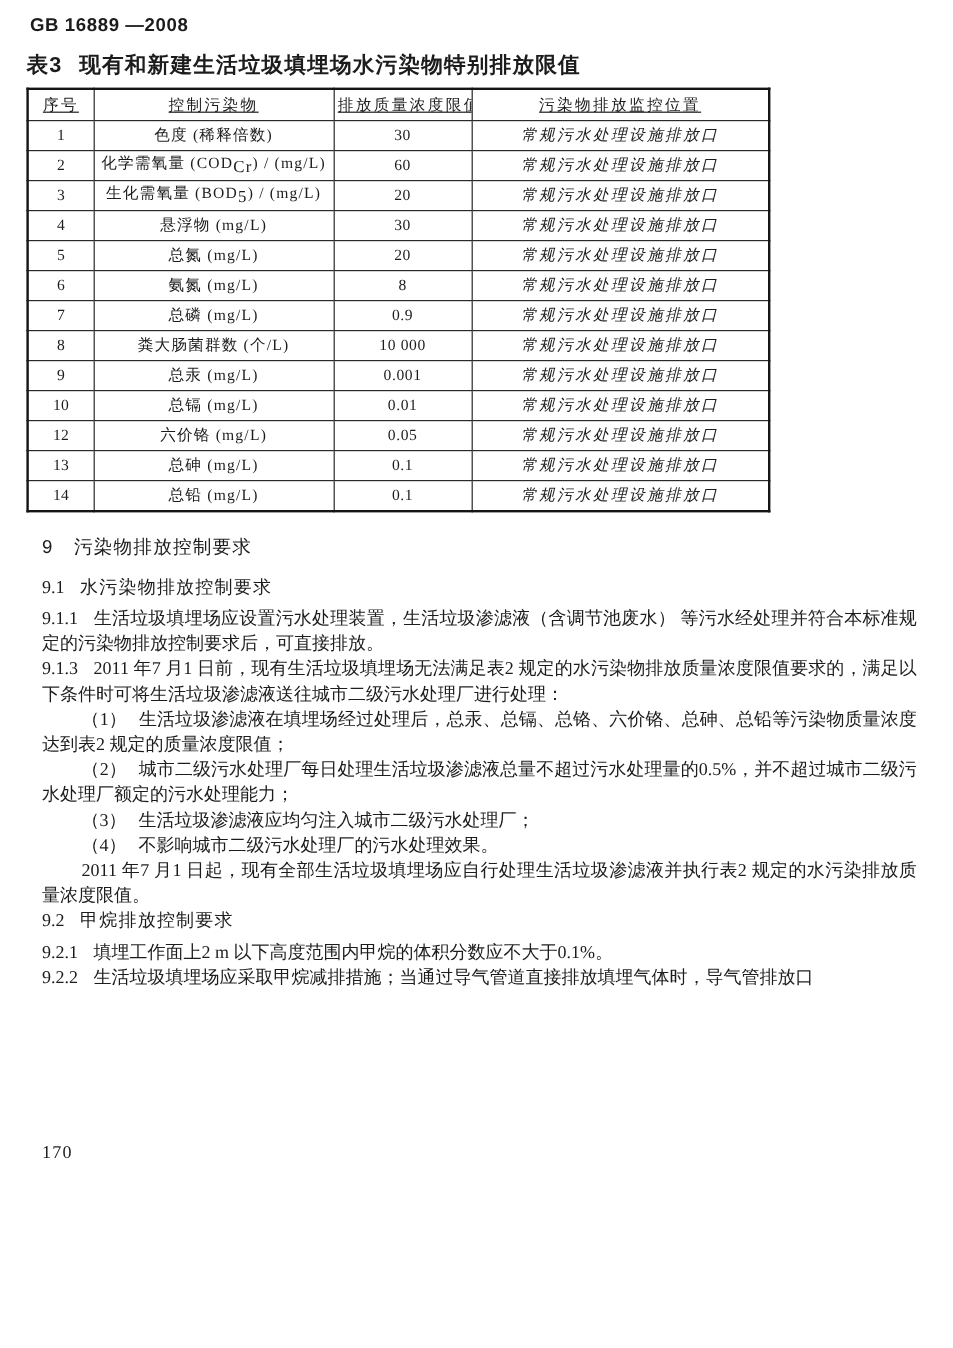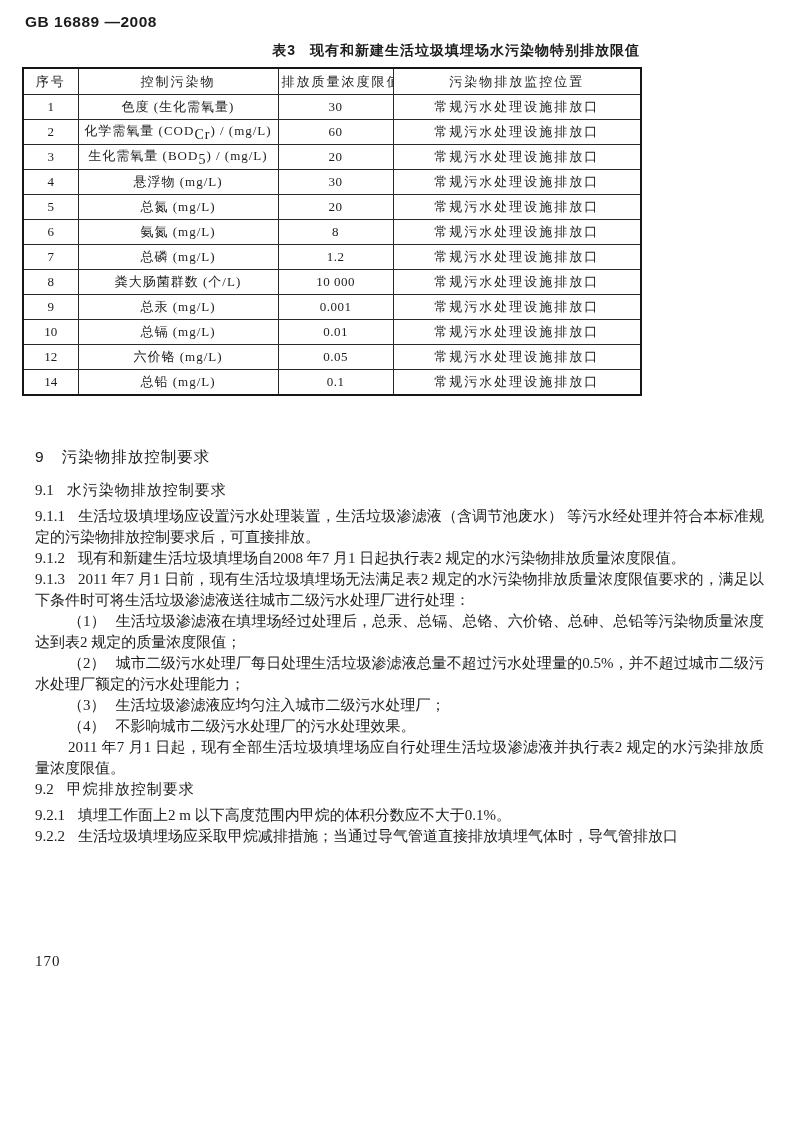--- a/index.html
+++ b/index.html
@@ -11,39 +11,39 @@
     font-family:"Liberation Serif","DejaVu Serif",serif;
     overflow:hidden;
   }
   .gb-code {
     position:absolute; left:25px; top:13px;
     font-family:"Liberation Sans","DejaVu Sans",sans-serif;
     font-weight:bold; font-size:15.5px; letter-spacing:0.5px;
   }
   .table-block { position:absolute; left:22px; top:42px; width:618px; }
   .table-title {
-    text-align:right;
+    text-align:left;
     font-family:"Liberation Sans","DejaVu Sans",sans-serif;
-    font-weight:bold; font-size:14px; letter-spacing:1px;
+    font-weight:bold; font-size:18px; letter-spacing:1px;
     margin:0 0 7px 0;
   }
   .table-title .tbl-label { margin-right:14px; }
   table.limits {
     border-collapse:collapse; width:618px; table-layout:fixed;
     border:2px solid #151515;
   }
   table.limits th, table.limits td {
     border:1px solid #2a2a2a;
     font-size:13px; font-weight:normal;
     text-align:center; vertical-align:middle;
     height:24px; padding:0 3px;
     overflow:hidden; white-space:nowrap;
   }
-  table.limits th { letter-spacing:2px; height:25px; }
-  td.loc { letter-spacing:2px; }
+  table.limits th { letter-spacing:2px; height:25px;text-decoration:underline; }
+  td.loc { letter-spacing:2px;font-style:italic; }
   td.pol { letter-spacing:1px; }
   td.lim { letter-spacing:0.5px; }
   table.limits sub { font-size:14px; }
   .body-text {
     position:absolute; left:35px; top:446px; width:729px;
     font-size:15px; line-height:21px;
   }
   .body-text p { margin:0; text-align:justify; }
   p.h1 {
     font-family:"Liberation Sans","DejaVu Sans",sans-serif;
@@ -83,21 +83,21 @@
           <tr>
             <th>序号</th>
             <th>控制污染物</th>
             <th>排放质量浓度限值</th>
             <th>污染物排放监控位置</th>
           </tr>
         </thead>
       <tbody id="limits-body">
           <tr>
             <td class="no">1</td>
-            <td class="pol"><span>色度 (生化需氧量)</span></td>
+            <td class="pol"><span>色度 (稀释倍数)</span></td>
             <td class="lim">30</td>
             <td class="loc">常规污水处理设施排放口</td>
           </tr>
           <tr>
             <td class="no">2</td>
             <td class="pol"><span>化学需氧量 (COD</span><sub>Cr</sub><span>) / (mg/L)</span></td>
             <td class="lim">60</td>
             <td class="loc">常规污水处理设施排放口</td>
           </tr>
           <tr>
@@ -120,21 +120,21 @@
           </tr>
           <tr>
             <td class="no">6</td>
             <td class="pol"><span>氨氮 (mg/L)</span></td>
             <td class="lim">8</td>
             <td class="loc">常规污水处理设施排放口</td>
           </tr>
           <tr>
             <td class="no">7</td>
             <td class="pol"><span>总磷 (mg/L)</span></td>
-            <td class="lim">1.2</td>
+            <td class="lim">0.9</td>
             <td class="loc">常规污水处理设施排放口</td>
           </tr>
           <tr>
             <td class="no">8</td>
             <td class="pol"><span>粪大肠菌群数 (个/L)</span></td>
             <td class="lim">10 000</td>
             <td class="loc">常规污水处理设施排放口</td>
           </tr>
           <tr>
             <td class="no">9</td>
@@ -148,34 +148,39 @@
             <td class="lim">0.01</td>
             <td class="loc">常规污水处理设施排放口</td>
           </tr>
           <tr>
             <td class="no">12</td>
             <td class="pol"><span>六价铬 (mg/L)</span></td>
             <td class="lim">0.05</td>
             <td class="loc">常规污水处理设施排放口</td>
           </tr>
           <tr>
+            <td class="no">13</td>
+            <td class="pol"><span>总砷 (mg/L)</span></td>
+            <td class="lim">0.1</td>
+            <td class="loc">常规污水处理设施排放口</td>
+          </tr>
+          <tr>
             <td class="no">14</td>
             <td class="pol"><span>总铅 (mg/L)</span></td>
             <td class="lim">0.1</td>
             <td class="loc">常规污水处理设施排放口</td>
           </tr>
         </tbody>
     </table>
   </div>
 
   <div class="body-text" id="sections-container">
       <p class="h1"><span class="num">9</span><span>污染物排放控制要求</span></p>
       <p class="h2"><span class="num">9.1</span><span>水污染物排放控制要求</span></p>
       <p class="clause"><span class="num">9.1.1</span><span>生活垃圾填埋场应设置污水处理装置，生活垃圾渗滤液（含调节池废水） 等污水经处理并符合本标准规定的污染物排放控制要求后，可直接排放。</span></p>
-      <p class="clause"><span class="num">9.1.2</span><span>现有和新建生活垃圾填埋场自2008 年7 月1 日起执行表2 规定的水污染物排放质量浓度限值。</span></p>
       <p class="clause"><span class="num">9.1.3</span><span>2011 年7 月1 日前，现有生活垃圾填埋场无法满足表2 规定的水污染物排放质量浓度限值要求的，满足以下条件时可将生活垃圾渗滤液送往城市二级污水处理厂进行处理：</span></p>
       <p class="item"><span class="num">（1）</span><span>生活垃圾渗滤液在填埋场经过处理后，总汞、总镉、总铬、六价铬、总砷、总铅等污染物质量浓度达到表2 规定的质量浓度限值；</span></p>
       <p class="item"><span class="num">（2）</span><span>城市二级污水处理厂每日处理生活垃圾渗滤液总量不超过污水处理量的0.5%，并不超过城市二级污水处理厂额定的污水处理能力；</span></p>
       <p class="item"><span class="num">（3）</span><span>生活垃圾渗滤液应均匀注入城市二级污水处理厂；</span></p>
       <p class="item"><span class="num">（4）</span><span>不影响城市二级污水处理厂的污水处理效果。</span></p>
       <p class="plain"><span>2011 年7 月1 日起，现有全部生活垃圾填埋场应自行处理生活垃圾渗滤液并执行表2 规定的水污染排放质量浓度限值。</span></p>
       <p class="h2"><span class="num">9.2</span><span>甲烷排放控制要求</span></p>
       <p class="clause"><span class="num">9.2.1</span><span>填埋工作面上2 m 以下高度范围内甲烷的体积分数应不大于0.1%。</span></p>
       <p class="clause"><span class="num">9.2.2</span><span>生活垃圾填埋场应采取甲烷减排措施；当通过导气管道直接排放填埋气体时，导气管排放口</span></p>
     </div>

